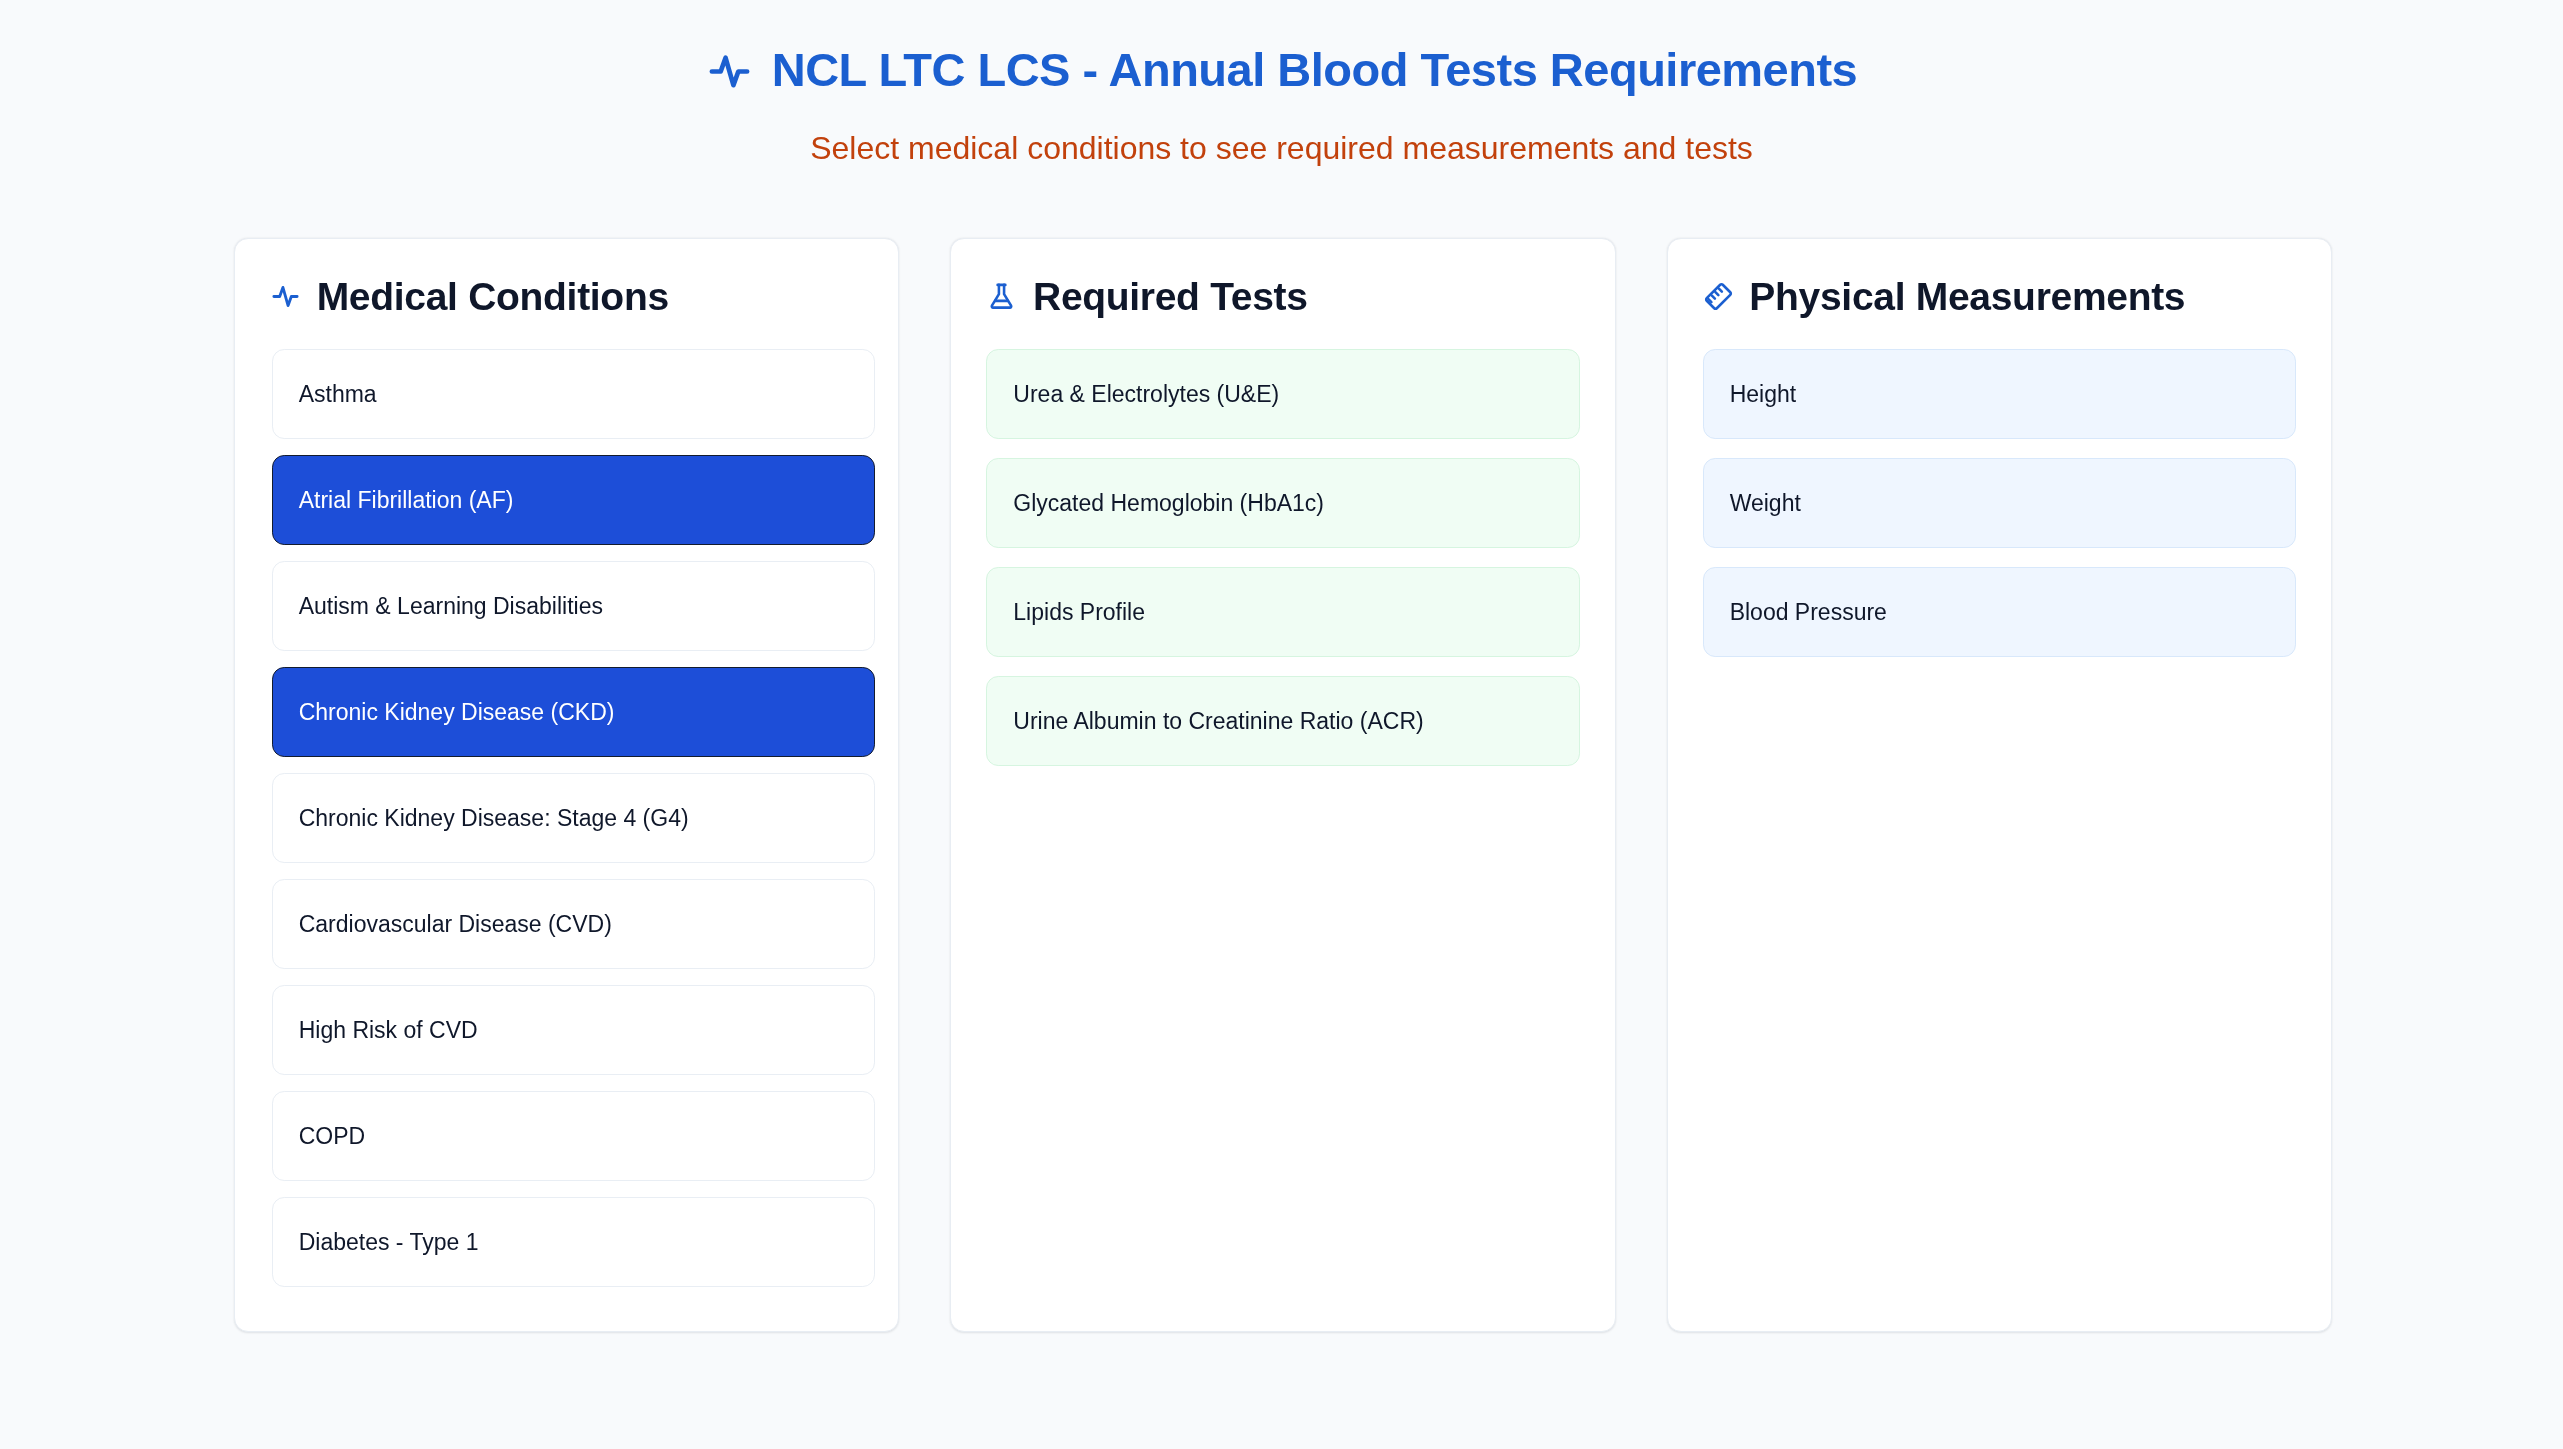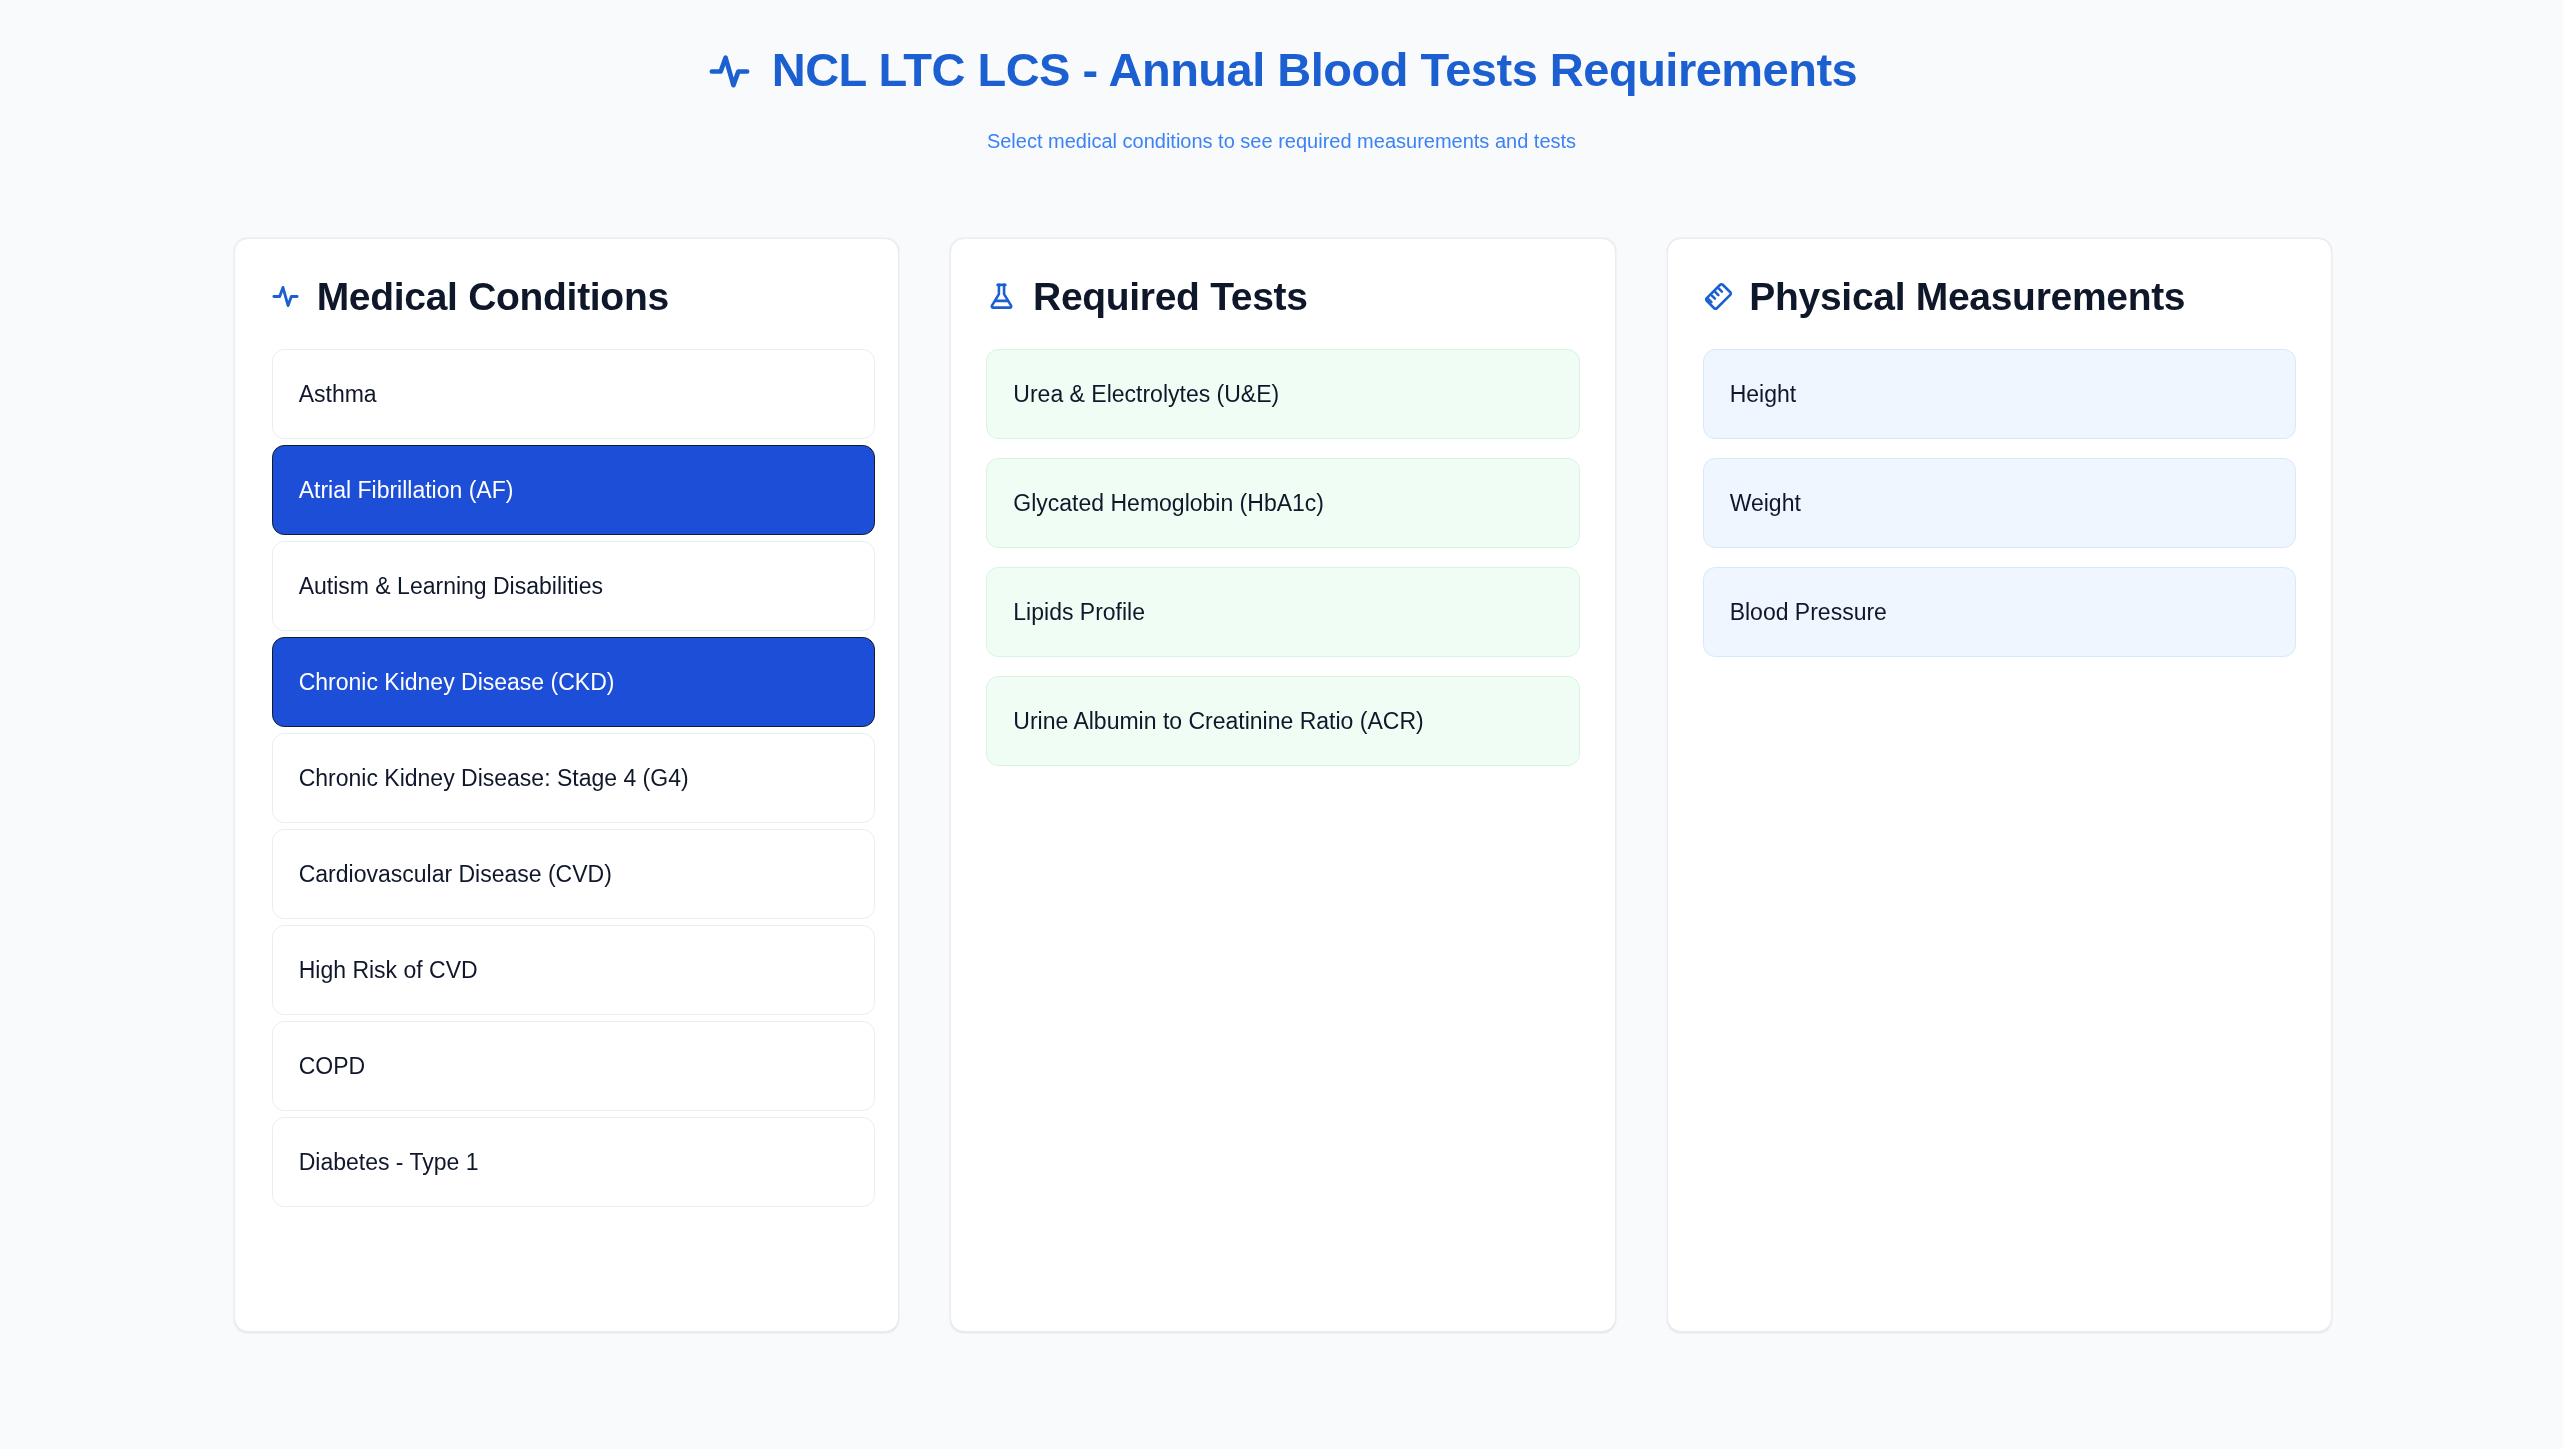--- a/index.html
+++ b/index.html
@@ -49,23 +49,23 @@
     font-size: 47px;
     line-height: 1;
     font-weight: bold;
     color: #1b5fd0;
     letter-spacing: -0.5px;
     white-space: nowrap;
   }
 
   .page-subtitle {
     margin-top: 30px;
-    font-size: 20px;
+    font-size: 32px;
     line-height: 1.2;
-    color: #3b82f6;
+    color: #c2410c;
     font-weight: normal;
   }
 
   
   .columns {
     position: absolute;
     top: 238px;
     left: 234px;
     width: 2098px;
     display: flex;
@@ -112,21 +112,21 @@
   
   .conditions-list {
     position: relative;
     width: 603px;
     margin-left: 1.7px;
   }
 
   .condition-item {
     width: 603px;
     height: 90px;
-    margin-bottom: 6px;
+    margin-bottom: 16px;
     border-radius: 12.2px;
     border: 0.9px solid #e9eef4;
     background: #ffffff;
     display: flex;
     align-items: center;
     padding: 5px 26px;
     font-size: 23px;
     color: #0f172a;
     cursor: pointer;
     user-select: none;

